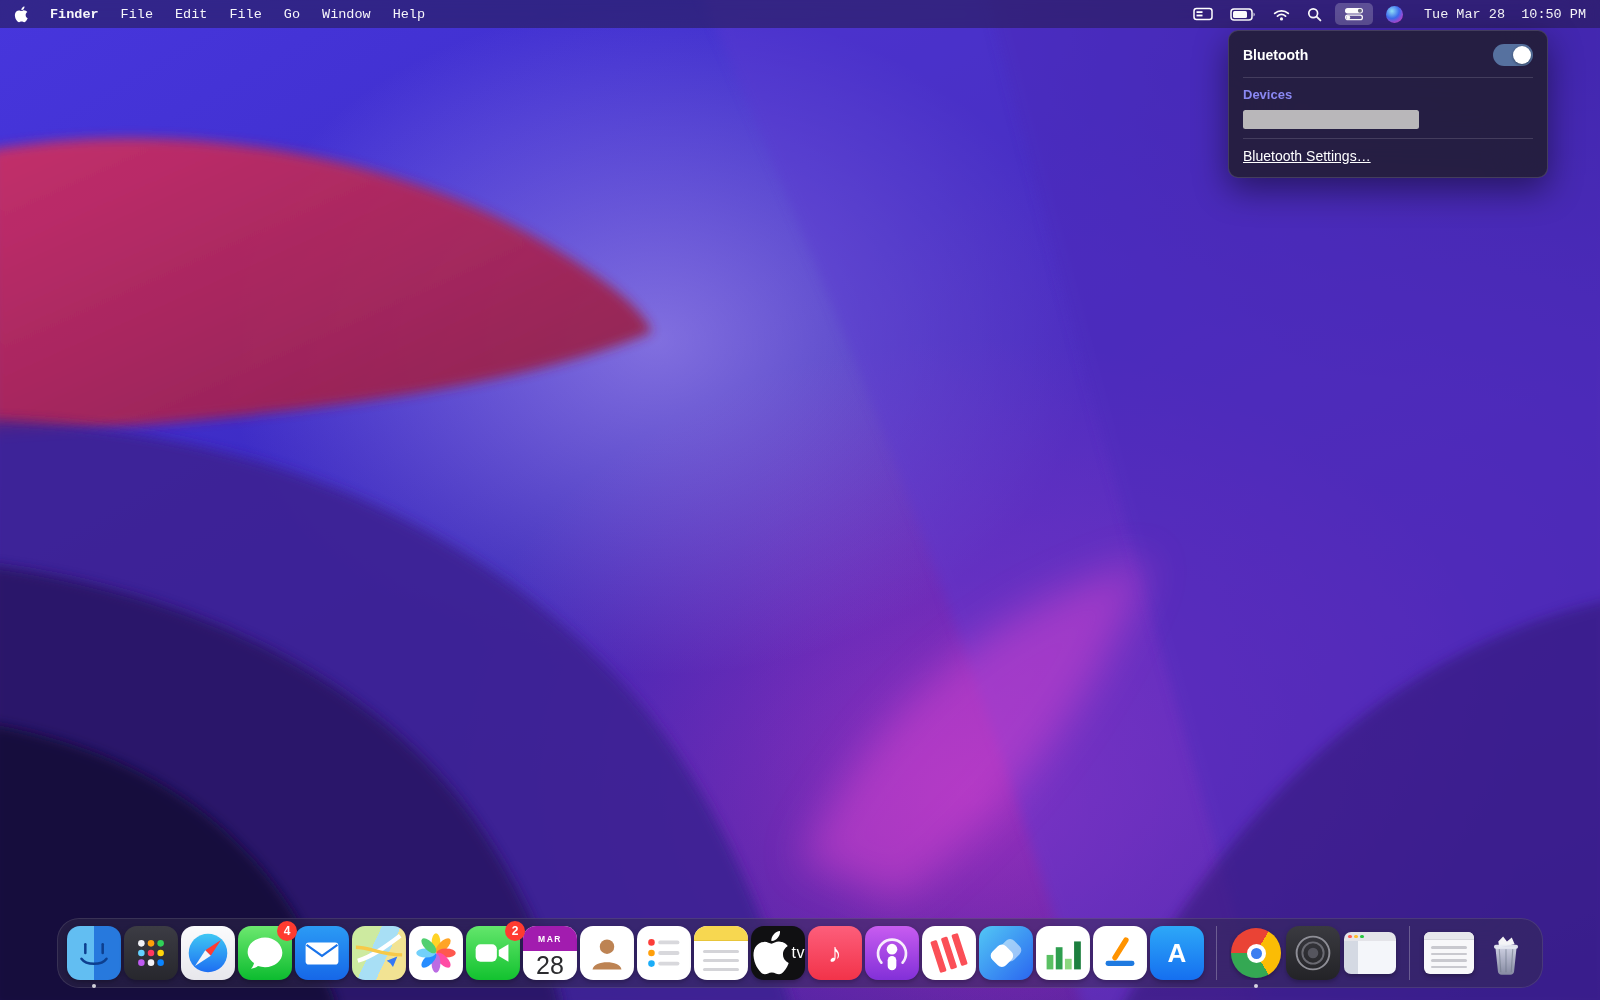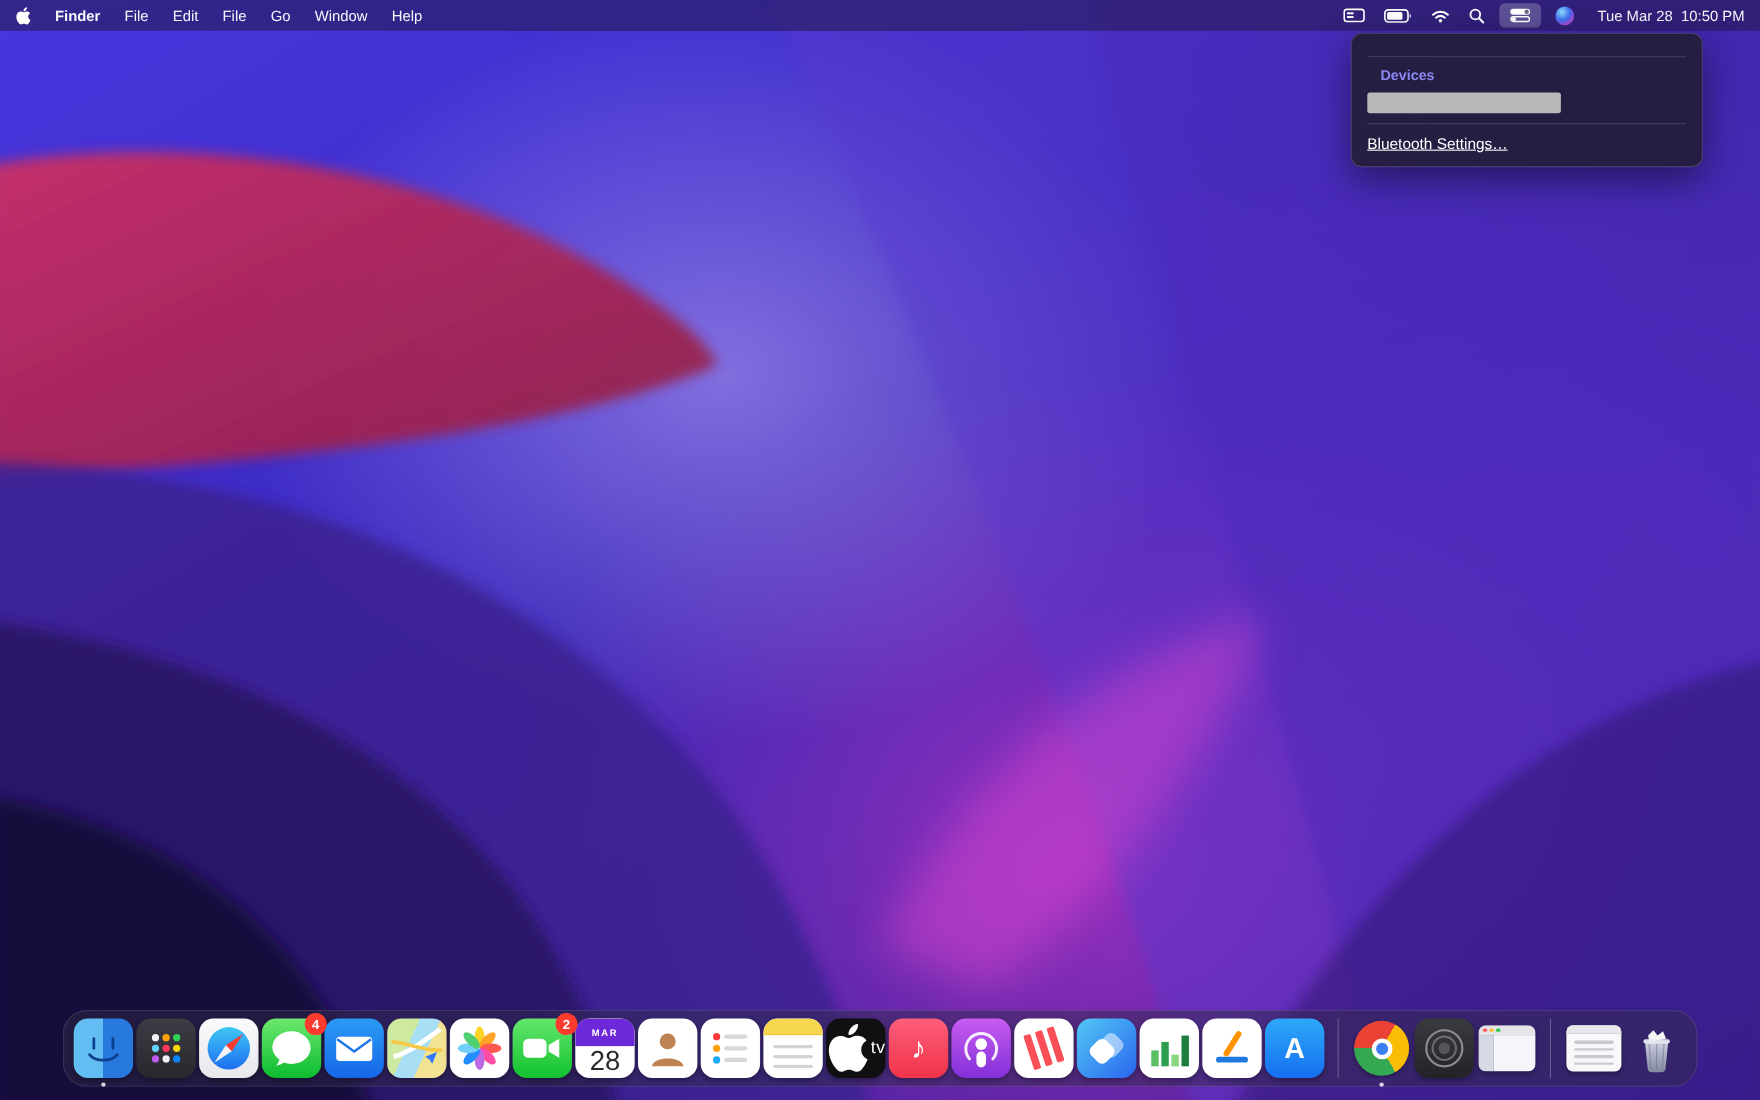--- a/index.html
+++ b/index.html
@@ -15,21 +15,21 @@
       radial-gradient(900px 760px at 88% 62%, rgba(160,44,200,.35), rgba(160,44,200,0) 75%),
       radial-gradient(820px 520px at 97% 4%, rgba(14,8,92,.55), rgba(14,8,92,0) 70%),
       linear-gradient(150deg,#4736dd 0%,#4130cf 22%,#3a28bb 42%,#3322a6 62%,#2b1a8e 82%,#251378 100%);
   }
   .wallpaper svg { position:absolute; inset:0; width:100%; height:100%; }
 
   
   .menubar { position:absolute; top:0; left:0; right:0; height:28px; z-index:40;
     display:flex; align-items:center; justify-content:space-between;
     background:rgba(34,26,72,.55); backdrop-filter:blur(22px);
-    color:rgba(255,255,255,.96); font-size:13.5px; padding:0 14px; }
+    color:rgba(255,255,255,.96); font-size:13.5px; padding:0 14px;font-family:Liberation Mono, monospace; }
   .mb-left { display:flex; align-items:center; gap:22px; }
   .mb-left .apple { display:flex; align-items:center; }
   .mb-item { cursor:default; }
   .mb-item.app { font-weight:700; }
   .mb-right { display:flex; align-items:center; gap:17px; }
   .mb-ic { display:flex; align-items:center; }
   .cc-active { background:rgba(255,255,255,.22); border-radius:5px; padding:4px 9px; margin:0 -4px; }
   .siri-ball { width:17px; height:17px; border-radius:50%;
     background:radial-gradient(circle at 35% 30%, #8fe0f8, #3f6ef2 45%, #a74ad8 72%, #e2578e 100%); }
   .mb-clock { margin-left:4px; white-space:pre; }
@@ -38,21 +38,21 @@
   .bt-panel { position:absolute; top:30px; right:52px; width:320px; z-index:50;
     background:rgba(30,28,42,.82); backdrop-filter:blur(28px);
     border:1px solid rgba(255,255,255,.14); border-radius:10px;
     box-shadow:0 12px 34px rgba(0,0,0,.45); color:#fff; padding:11px 14px 13px; }
   .bt-row { display:flex; align-items:center; justify-content:space-between; height:26px; }
   .bt-title { font-size:14px; font-weight:600; }
   .toggle { width:40px; height:22px; border-radius:11px; background:#56719f; position:relative; }
   .toggle .knob { position:absolute; top:2px; left:20px; width:18px; height:18px; border-radius:50%;
     background:#fff; box-shadow:0 1px 3px rgba(0,0,0,.4); }
   .bt-div { height:1px; background:rgba(255,255,255,.14); margin:9px 0; }
-  .bt-devices { font-size:13px; font-weight:700; color:#8a88f2; margin:2px 12px 8px; }
+  .bt-devices { font-size:13px; font-weight:700; color:#8a88f2; margin:2px 0 8px; }
   .bt-dev-placeholder { width:176px; height:19px; background:#b9b7ba; border-radius:2.5px; margin-bottom:4px; }
   .bt-settings { font-size:14px; margin-top:9px;text-decoration:underline; }
 
   
   .desktop-folder { position:absolute; top:178px; left:1412px; width:128px; text-align:center; z-index:10; }
   .folder-label { margin-top:3px; font-size:13px; font-weight:700; color:#fff;
     text-shadow:0 1px 3px rgba(0,0,0,.65); }
 
   
   .dock { position:absolute; bottom:12px; left:50%; transform:translateX(-50%); z-index:40;
@@ -73,21 +73,21 @@
   
   .ic-finder { background:linear-gradient(90deg,#62bef2 0 50%,#2779dd 50% 100%); }
   .ic-launchpad { background:linear-gradient(180deg,#3c3c44,#27272d); }
   .ic-safari { background:linear-gradient(180deg,#fbfbfd,#e7e7ec); }
   .ic-messages { background:linear-gradient(180deg,#6ce86f,#0cbc2f); }
   .ic-mail { background:linear-gradient(180deg,#2b9bf5,#1667e8); }
   .ic-maps { background:linear-gradient(115deg,#cdeaa0 0 38%,#a8dff5 38% 62%,#f2e393 62% 100%); }
   .ic-photos { background:#fff; }
   .ic-facetime { background:linear-gradient(180deg,#63e66c,#12c22f); }
   .ic-calendar { background:#fff; flex-direction:column; justify-content:flex-start; }
-  .cal-band { width:100%; height:34px; background:#6d28d9; color:#fff; font-size:8.5px; font-weight:700;
+  .cal-band { width:100%; height:34px; background:#a21caf; color:#fff; font-size:8.5px; font-weight:700;
     letter-spacing:1.5px; display:flex; align-items:center; justify-content:center; }
   .cal-day { flex:1; width:100%; display:flex; align-items:center; justify-content:center;
     font-size:25px; font-weight:400; color:#2b2b2e; }
   .ic-contacts { background:#fff; }
   .ic-reminders { background:#fff; }
   .ic-notes { background:#fff; flex-direction:column; justify-content:flex-start; }
   .notes-band { width:100%; height:15px; background:#f7d750; border-bottom:1px solid #e8c53a; }
   .notes-lines { flex:1; width:100%; display:flex; flex-direction:column; justify-content:center; gap:6px; padding:0 9px; }
   .notes-lines i { display:block; height:3px; border-radius:2px; background:#d4d4d8; }
   .ic-tv { background:#101012; color:#fff; gap:2px; }
@@ -205,20 +205,26 @@
           </svg>
       </span>
       <span class="mb-ic">
           <span class="siri-ball"></span>
         </span>
       <span class="mb-clock">Tue Mar 28  10:50 PM</span>
     </div>
   </div>
 
   <div class="bt-panel">
+    <div class="bt-row">
+      <span class="bt-title">Bluetooth</span>
+      <span class="toggle">
+          <span class="knob"></span>
+        </span>
+    </div>
     <div class="bt-div"></div>
     <div class="bt-devices">Devices</div>
     <div class="bt-dev-placeholder"></div>
     <div class="bt-div"></div>
     <div class="bt-settings">Bluetooth Settings…</div>
   </div>
 
 
   <div class="dock">
 

